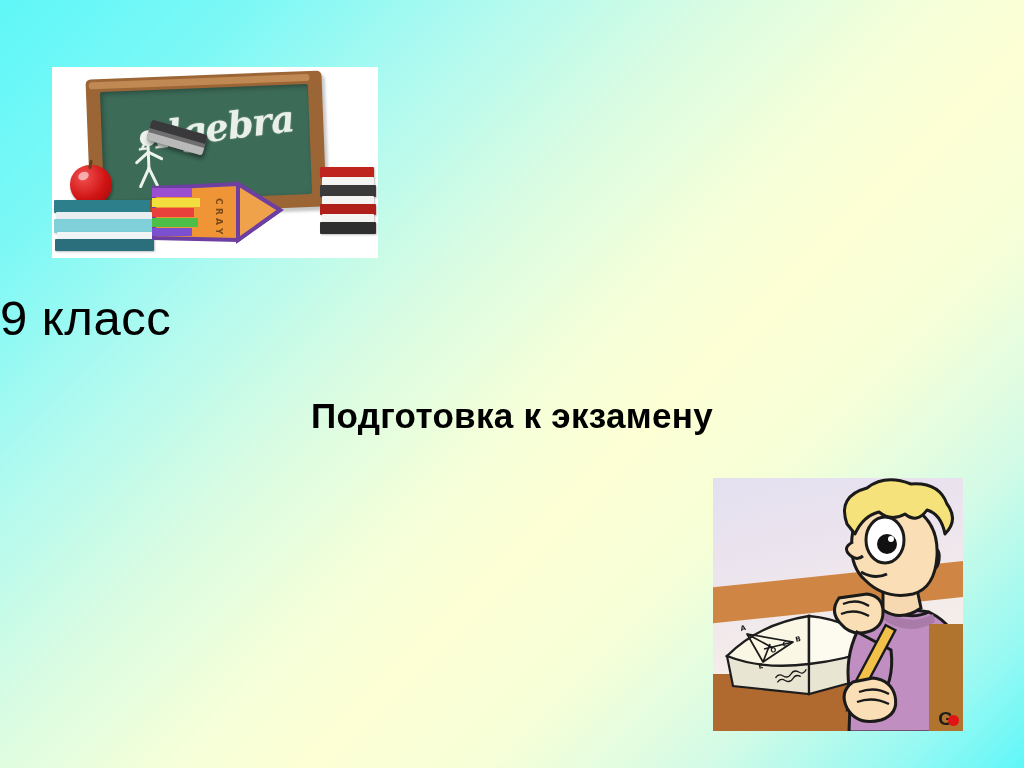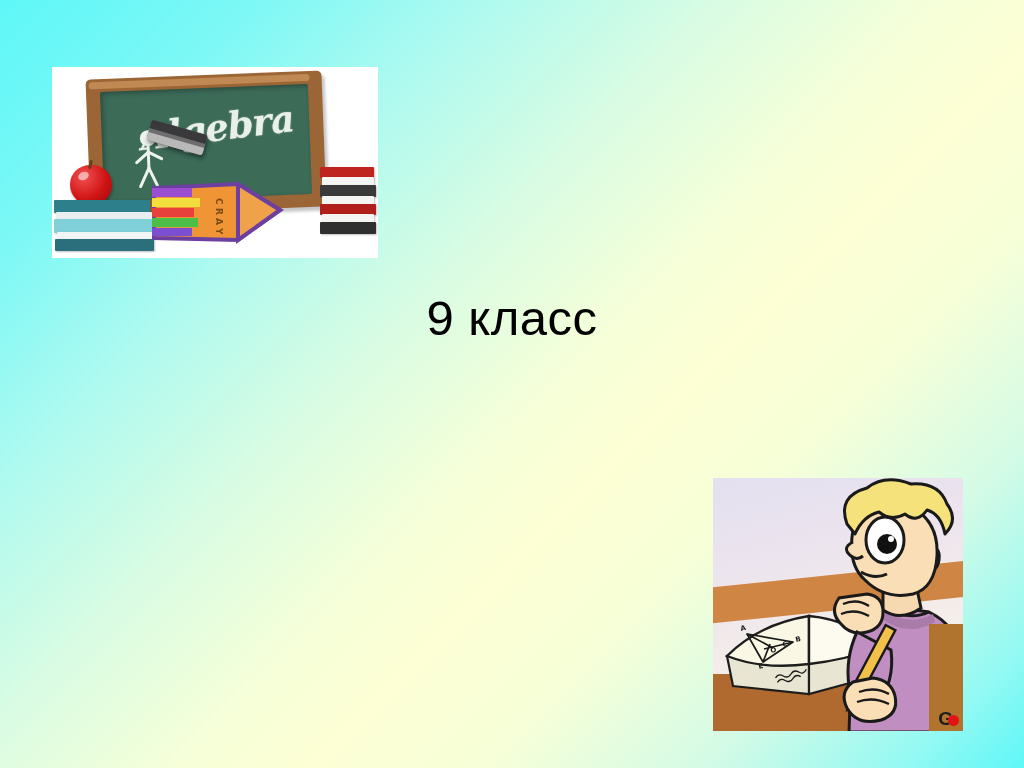--- a/index.html
+++ b/index.html
@@ -39,21 +39,20 @@
         #95f9f3 93%,
         #5ff7f8 100%);
   }
 
   
   .slide-title {
     position: absolute;
     left: 0;
     top: 292px;
     width: 1024px;
-    text-align: center;
     font-size: 49px;
     font-weight: 400;
     color: #000000;
     letter-spacing: 0.5px;
     line-height: 1.08;
     white-space: nowrap;
   }
   .slide-subtitle {
     position: absolute;
     left: 0;
@@ -298,20 +297,21 @@
         <div class="bk" style="left:0;  top:37px;width:56px; height:11px; background:#b11f1a;"></div>
         <div class="bk" style="left:2px; top:47px;width:52px; height:9px;  background:#f4f4f2;"></div>
         <div class="bk" style="left:0;  top:55px;width:56px; height:12px; background:#2f2f2f;"></div>
       </div>
 
     </div>
   </div>
 
   <div class="slide-title">9 класс</div>
 
+  <div class="slide-subtitle">Подготовка к экзамену</div>
 
   <div class="picture" id="pic-boy">
     <div class="art">
 
       <div class="desk-top"></div>
       <div class="desk-front"></div>
 
       <svg class="book" width="170" height="120" viewBox="0 0 170 120">
 
         <path d="M4 66 L10 96 L86 104 L86 74 Z" fill="#e8e6d2" stroke="#1d1d1d" stroke-width="2.2"></path>

